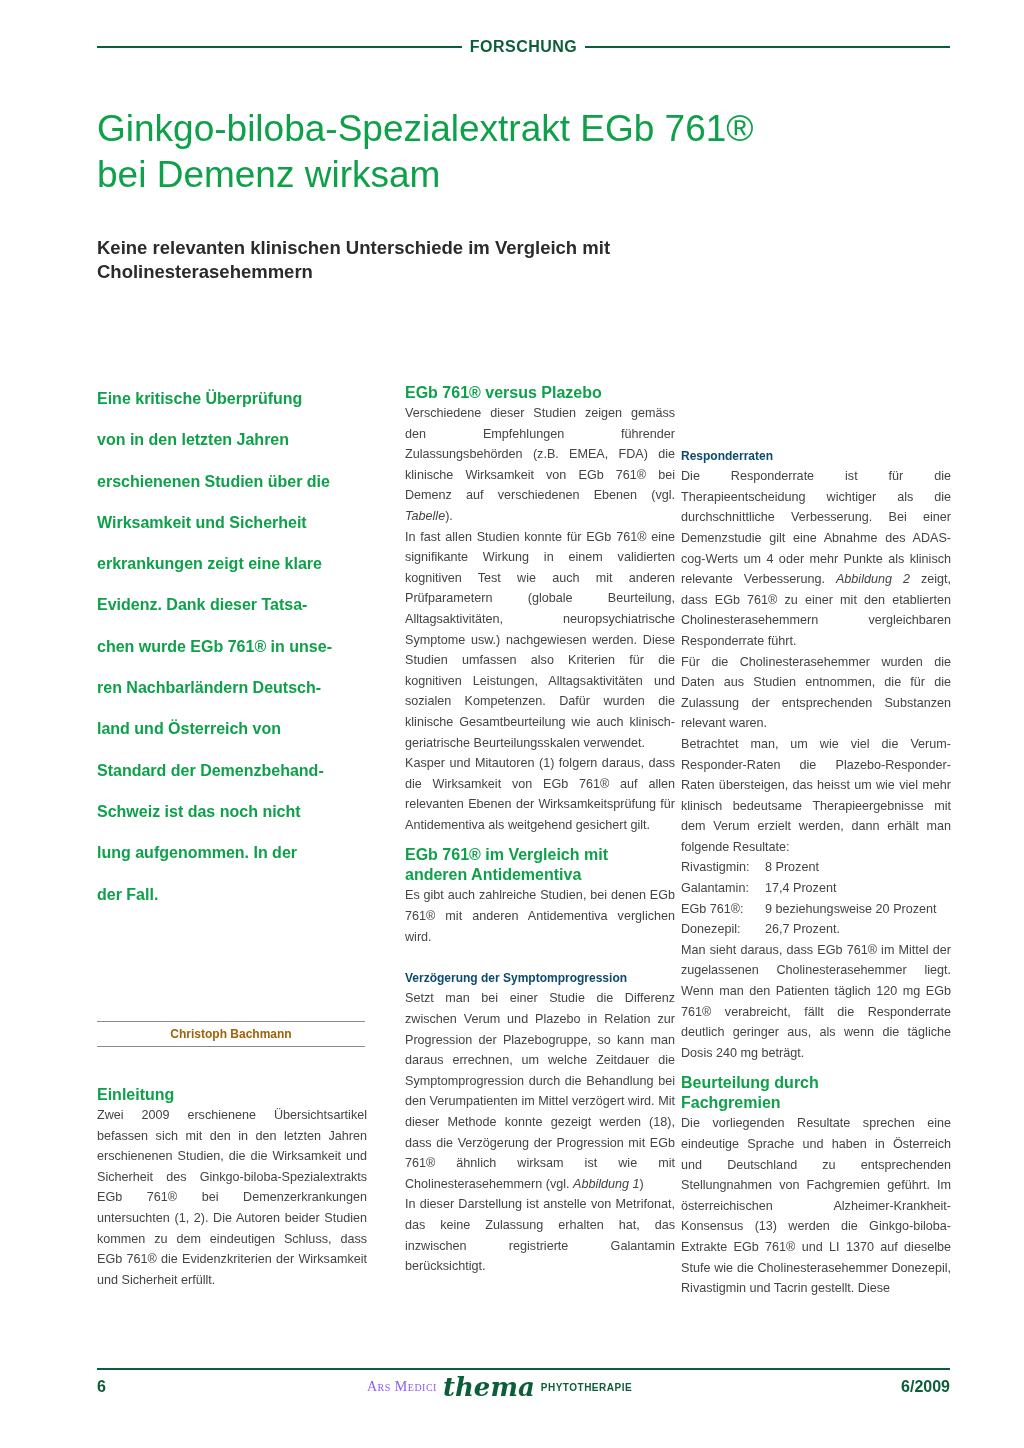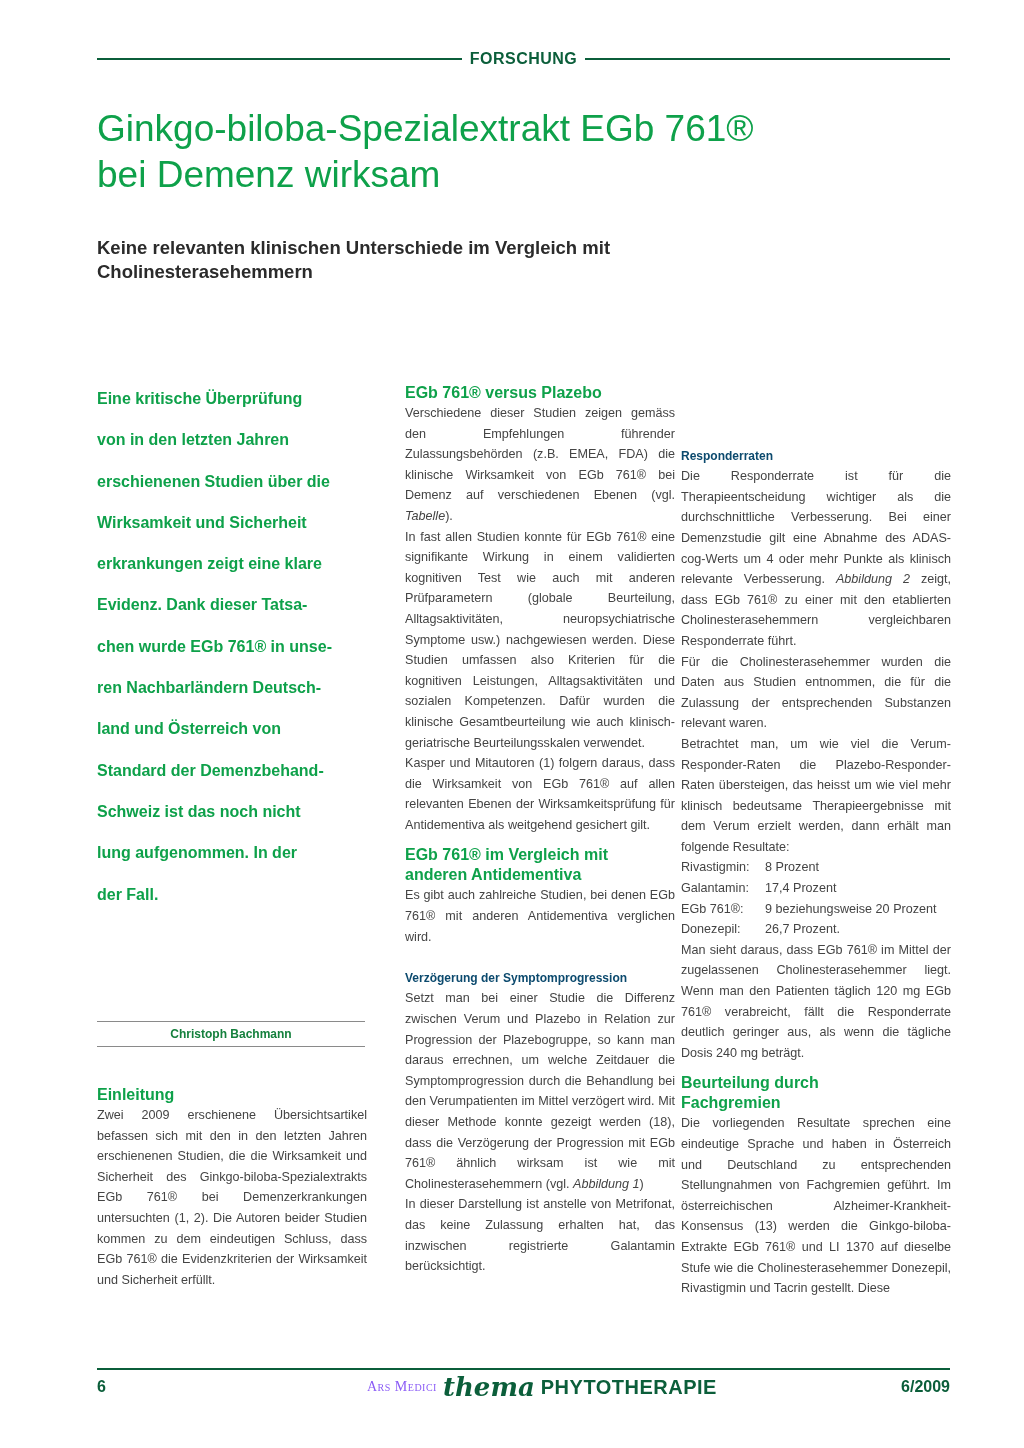--- a/index.html
+++ b/index.html
@@ -3,21 +3,21 @@
 <meta charset="utf-8">
 <style>
   html, body { margin: 0; padding: 0; }
   body {
     width: 1024px; height: 1448px; background: #ffffff; position: relative;
     font-family: "Liberation Sans", "DejaVu Sans", sans-serif; color: #3a3a3a;
     overflow: hidden;
   }
   .section-header {
     position: absolute; left: 97px; top: 36px; width: 853px; height: 22px;
-    display: flex; align-items: center; margin-top: 12px;
+    display: flex; align-items: center;
   }
   .section-header .rule { flex: 1; height: 2px; background: #0b5e3a; }
   .section-header .label {
     padding: 0 8px; font-weight: bold; font-size: 16px; color: #0b5e3a; letter-spacing: 0.5px;
   }
   .title {
     position: absolute; left: 97px; top: 106px; width: 840px;
     font-size: 37px; line-height: 46px; color: #0ea14a; margin: 0; font-weight: normal;
   }
   .subtitle {
@@ -25,21 +25,21 @@
     font-size: 18.5px; line-height: 24px; color: #2b2b2b; font-weight: bold; margin: 0;
   }
   .lead {
     position: absolute; left: 97px; top: 378px; width: 270px; margin: 0;
     font-weight: bold; font-size: 16px; line-height: 41.3px; color: #0ea14a;
   }
   .lead span { display: block; white-space: nowrap; }
   .author {
     position: absolute; left: 97px; top: 1021px; width: 268px; height: 24px;
     border-top: 1.5px solid #8a8a8a; border-bottom: 1.5px solid #8a8a8a;
-    text-align: center; font-weight: bold; font-size: 12px; line-height: 24px; color: #15803d;
+    text-align: center; font-weight: bold; font-size: 12px; line-height: 24px; color: #a16207;
   }
   .col { position: absolute; width: 270px; font-size: 12.6px; line-height: 20.6px; color: #444; }
   .col p { margin: 0; text-align: justify; }
   .col h2 {
     margin: 0; font-size: 16px; line-height: 20px; color: #0ea14a; font-weight: bold;
   }
   .col h3 { margin: 0; font-size: 12px; line-height: 20.6px; color: #0c4a6e; font-weight: bold; }
   .col .gap { height: 20.6px; }
   .col .gap-s { height: 10px; }
   .col1b { left: 97px; top: 1085px; }
@@ -47,21 +47,21 @@
   .col3 { left: 681px; top: 384px; }
   .results-row { display: flex; }
   .results-row .k { width: 84px; flex: none; }
   .footer-rule { position: absolute; left: 97px; top: 1368px; width: 853px; height: 2px; background: #0b5e3a; }
   .footer { position: absolute; left: 97px; top: 1376px; width: 853px; height: 30px; }
   .page-num { position: absolute; left: 0; top: 2px; font-weight: bold; font-size: 16px; color: #0b5e3a; }
   .issue { position: absolute; right: 0; top: 2px; font-weight: bold; font-size: 16px; color: #0b5e3a; }
   .brand { position: absolute; left: 270px; top: -4px; display: flex; align-items: center; }
   .brand .ars { font-family: "Liberation Serif", serif; font-size: 14px; color: #8b5cf6; letter-spacing: 0.5px; font-variant: small-caps; }
   .brand .thema { font-family: "DejaVu Serif", serif; font-style: italic; font-weight: bold; font-size: 26px; color: #0b5e3a; margin: 0 6px; }
-  .brand .phyto { font-weight: bold; font-size: 20px; color: #0b5e3a; letter-spacing: 0.5px; }
+  .brand .phyto { font-weight: bold; font-size: 10px; color: #0b5e3a; letter-spacing: 0.5px; }
   em { font-style: italic; }
 </style>
 </head>
 <body>
 
 <div class="section-header">
   <div class="rule"></div>
   <div class="label">FORSCHUNG</div>
   <div class="rule"></div>
 </div>

